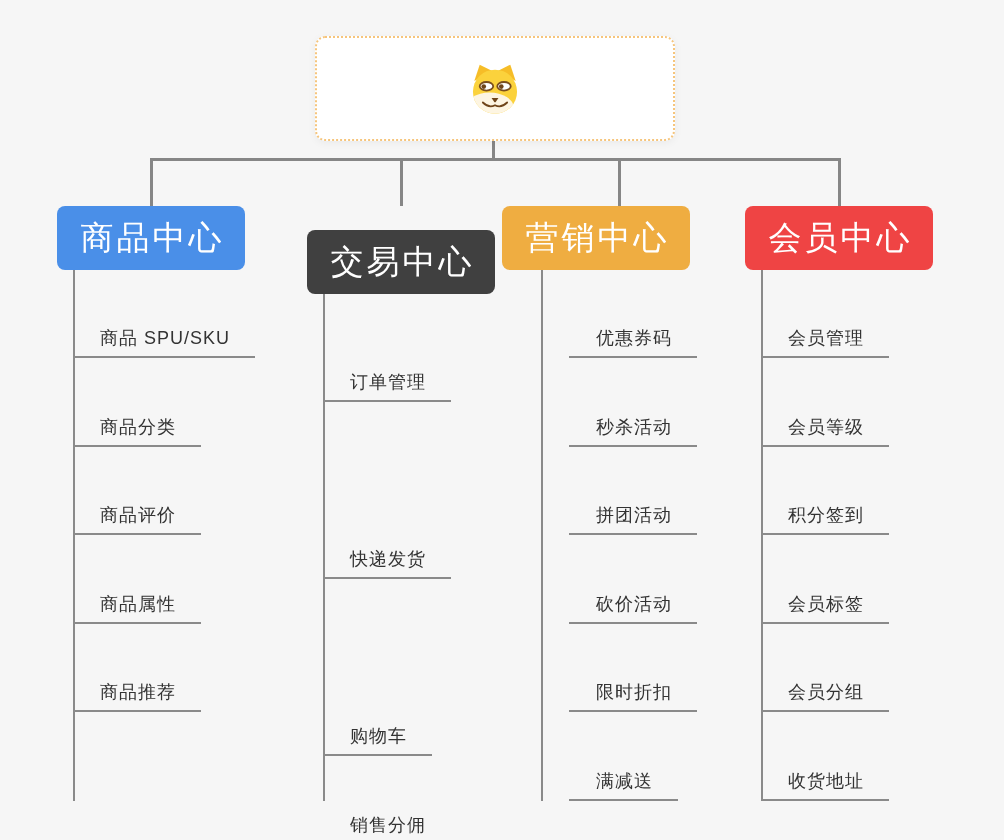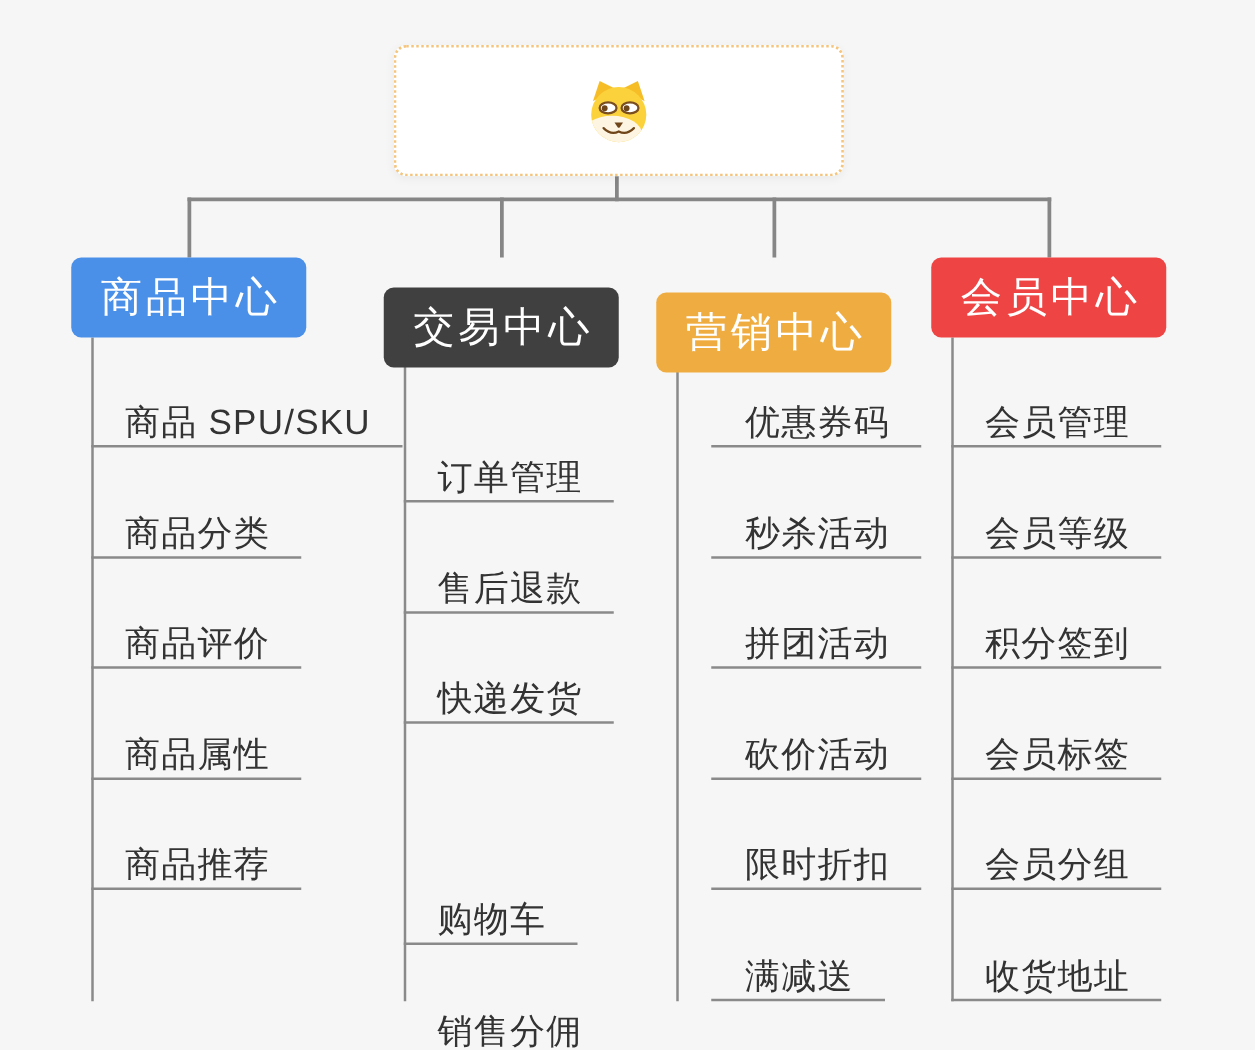--- a/index.html
+++ b/index.html
@@ -35,27 +35,27 @@
   .dog{width:54px;height:56px;display:inline-flex;}
 
   
   .branch{
     position:absolute;top:206px;width:188px;height:64px;
     border-radius:8px;color:#ffffff;
     display:flex;align-items:center;justify-content:center;
     font-size:33px;letter-spacing:3px;text-indent:3px;
     white-space:nowrap;
   }
-  .b1{left:57px;} .b2{left:307px;} .b3{left:525px;margin-top:28px;} .b4{left:745px;}
+  .b1{left:57px;} .b2{left:307px;} .b3{left:502px;} .b4{left:745px;}
 
   
   .leaf{position:absolute;white-space:nowrap;}
   .leaf-text{
     display:inline-block;
-    font-size:28px;color:#333333;letter-spacing:1px;
+    font-size:18px;color:#333333;letter-spacing:1px;
     line-height:36px;
     padding:0 25px 0 27px;
     border-bottom:2px solid #8a8a8a;
   }
   .col1{left:73px;} .col2{left:323px;margin-top:44px;} .col3{left:541px;padding-left:28px;} .col4{left:761px;}
   .row1{top:320px;} .row2{top:409px;} .row3{top:497px;}
   .row4{top:586px;} .row5{top:674px;} .row6{top:763px;}
 </style>
 </head>
 <body>
@@ -110,21 +110,20 @@
     <span>会员中心</span>
   </div>
 
   <div class="leaf col1 row1"><span class="leaf-text">商品 SPU/SKU</span></div>
   <div class="leaf col1 row2"><span class="leaf-text">商品分类</span></div>
   <div class="leaf col1 row3"><span class="leaf-text">商品评价</span></div>
   <div class="leaf col1 row5"><span class="leaf-text">商品推荐</span></div>
   <div class="leaf col1 row4"><span class="leaf-text">商品属性</span></div>
 
   <div class="leaf col2 row1"><span class="leaf-text">订单管理</span></div>
-  <div class="leaf col2 row2"><span class="leaf-text">售后退款</span></div>
   <div class="leaf col2 row3"><span class="leaf-text">快递发货</span></div>
   <div class="leaf col2 row5"><span class="leaf-text">购物车</span></div>
   <div class="leaf col2 row6"><span class="leaf-text">销售分佣</span></div>
 
   <div class="leaf col3 row1"><span class="leaf-text">优惠券码</span></div>
   <div class="leaf col3 row2"><span class="leaf-text">秒杀活动</span></div>
   <div class="leaf col3 row3"><span class="leaf-text">拼团活动</span></div>
   <div class="leaf col3 row4"><span class="leaf-text">砍价活动</span></div>
   <div class="leaf col3 row5"><span class="leaf-text">限时折扣</span></div>
   <div class="leaf col3 row6"><span class="leaf-text">满减送</span></div>

